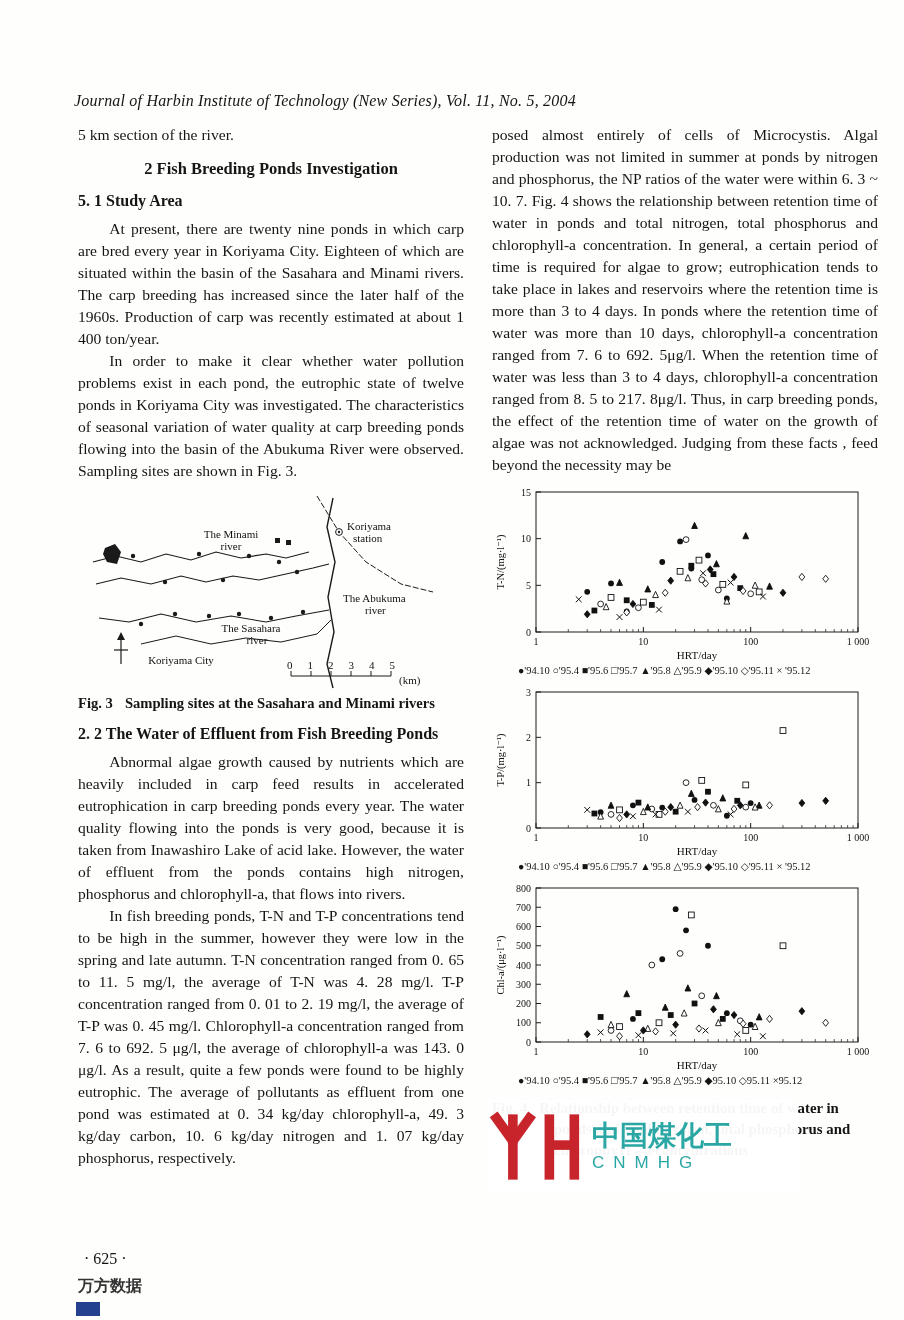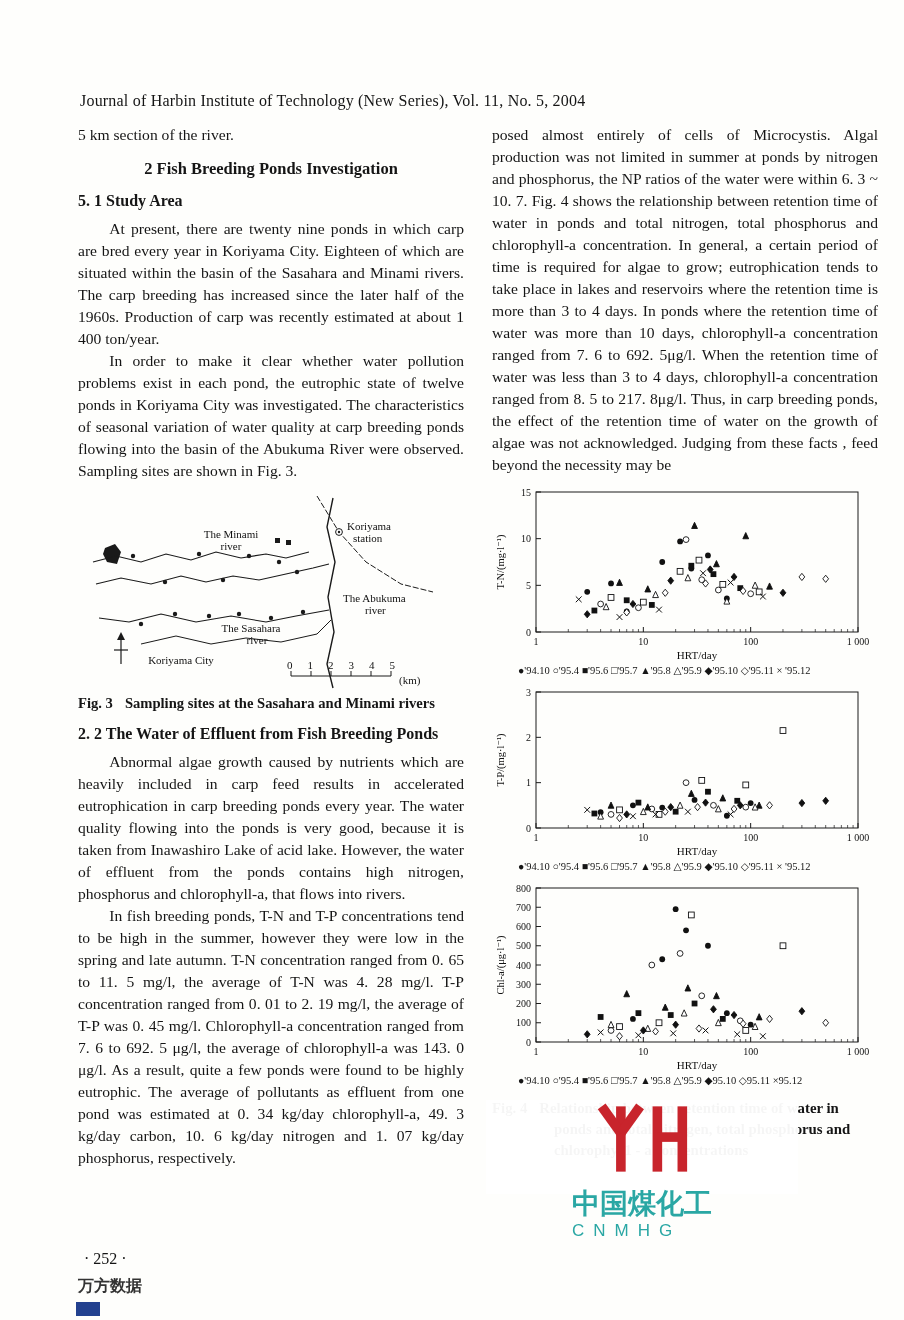--- a/index.html
+++ b/index.html
@@ -1,18 +1,18 @@
 <!DOCTYPE html>
 <html><head>
 <meta charset="utf-8">
 <style>
   html,body{margin:0;padding:0;background:#e8e8e8;}
   .page{position:relative;width:904px;height:1320px;background:#fefefc;margin:0 auto;
         font-family:"Liberation Serif","DejaVu Serif",serif;color:#151515;overflow:hidden;}
-  .journal-header{position:absolute;left:80px;top:92px;width:700px;
+  .journal-header{position:absolute;left:74px;top:92px;width:700px;font-style:italic;
         font-size:16px;letter-spacing:.2px;}
   .col{position:absolute;width:386px;text-align:justify;font-size:15.6px;line-height:22px;}
   .col-left{left:78px;top:124px;}
   .col-right{left:492px;top:124px;}
   p{margin:0;text-indent:2em;}
   p.noindent{text-indent:0;}
   .sec{font-weight:bold;font-size:16.5px;margin:12px 0 10px 0;text-align:center;}
   .subsec{font-weight:bold;font-size:16px;margin:10px 0 6px 0;text-align:left;text-indent:0;}
   figure{margin:0;}
   .map-figure{margin:10px 0 6px 0;}
@@ -22,21 +22,21 @@
   .cap-tag{margin-right:12px;}
   .charts-figure{margin-top:6px;}
   .chart-block{margin-bottom:4px;}
   .chart-svg{display:block;}
   .chart-svg text{fill:#111;font-family:"Liberation Serif","DejaVu Sans",serif;}
   .legend-line{font-size:10.5px;line-height:14px;padding-left:26px;text-align:left;
         font-family:"Liberation Serif","DejaVu Sans",serif;white-space:nowrap;}
   .fig4-caption{font-weight:bold;font-size:14.8px;line-height:21px;margin-top:10px;
         padding-left:62px;text-indent:-62px;text-align:left;}
   .watermark{position:absolute;left:486px;top:1100px;width:312px;height:94px;
-        display:flex;align-items:center;gap:10px;background:rgba(255,255,255,.96);z-index:5;flex-direction:column;}
+        display:flex;align-items:center;gap:10px;background:rgba(255,255,255,.96);z-index:5;}
   .wm-logo{flex:0 0 auto;}
   .wm-texts{display:flex;flex-direction:column;align-items:flex-start;}
   .wm-cn{font-size:28px;font-weight:bold;color:#2aa7a4;font-family:"Liberation Sans","DejaVu Sans",sans-serif;line-height:32px;}
   .wm-latin{font-size:17px;color:#2aa7a4;letter-spacing:9px;font-family:"Liberation Sans","DejaVu Sans",sans-serif;line-height:22px;}
   .page-num{position:absolute;left:84px;top:1250px;font-size:16px;}
   .wanfang{position:absolute;left:78px;top:1276px;font-size:16px;color:#333;font-weight:bold;}
   .blue-mark{position:absolute;left:76px;top:1302px;width:24px;height:14px;background:#23418f;}
 </style>
 </head>
 <body>
@@ -504,17 +504,17 @@
         <line x1="92" y1="6" x2="92" y2="74"></line>
         <line x1="66" y1="38" x2="92" y2="38"></line>
       </g>
     </svg>
     <div class="wm-texts">
       <div class="wm-cn">中国煤化工</div>
       <div class="wm-latin">CNMHG</div>
     </div>
   </div>
 
-  <div class="page-num">· 252 ·</div>
+  <div class="page-num">· 625 ·</div>
   <div class="wanfang">万方数据</div>
   <div class="blue-mark"></div>
 
 </div>
 
 </body></html>

